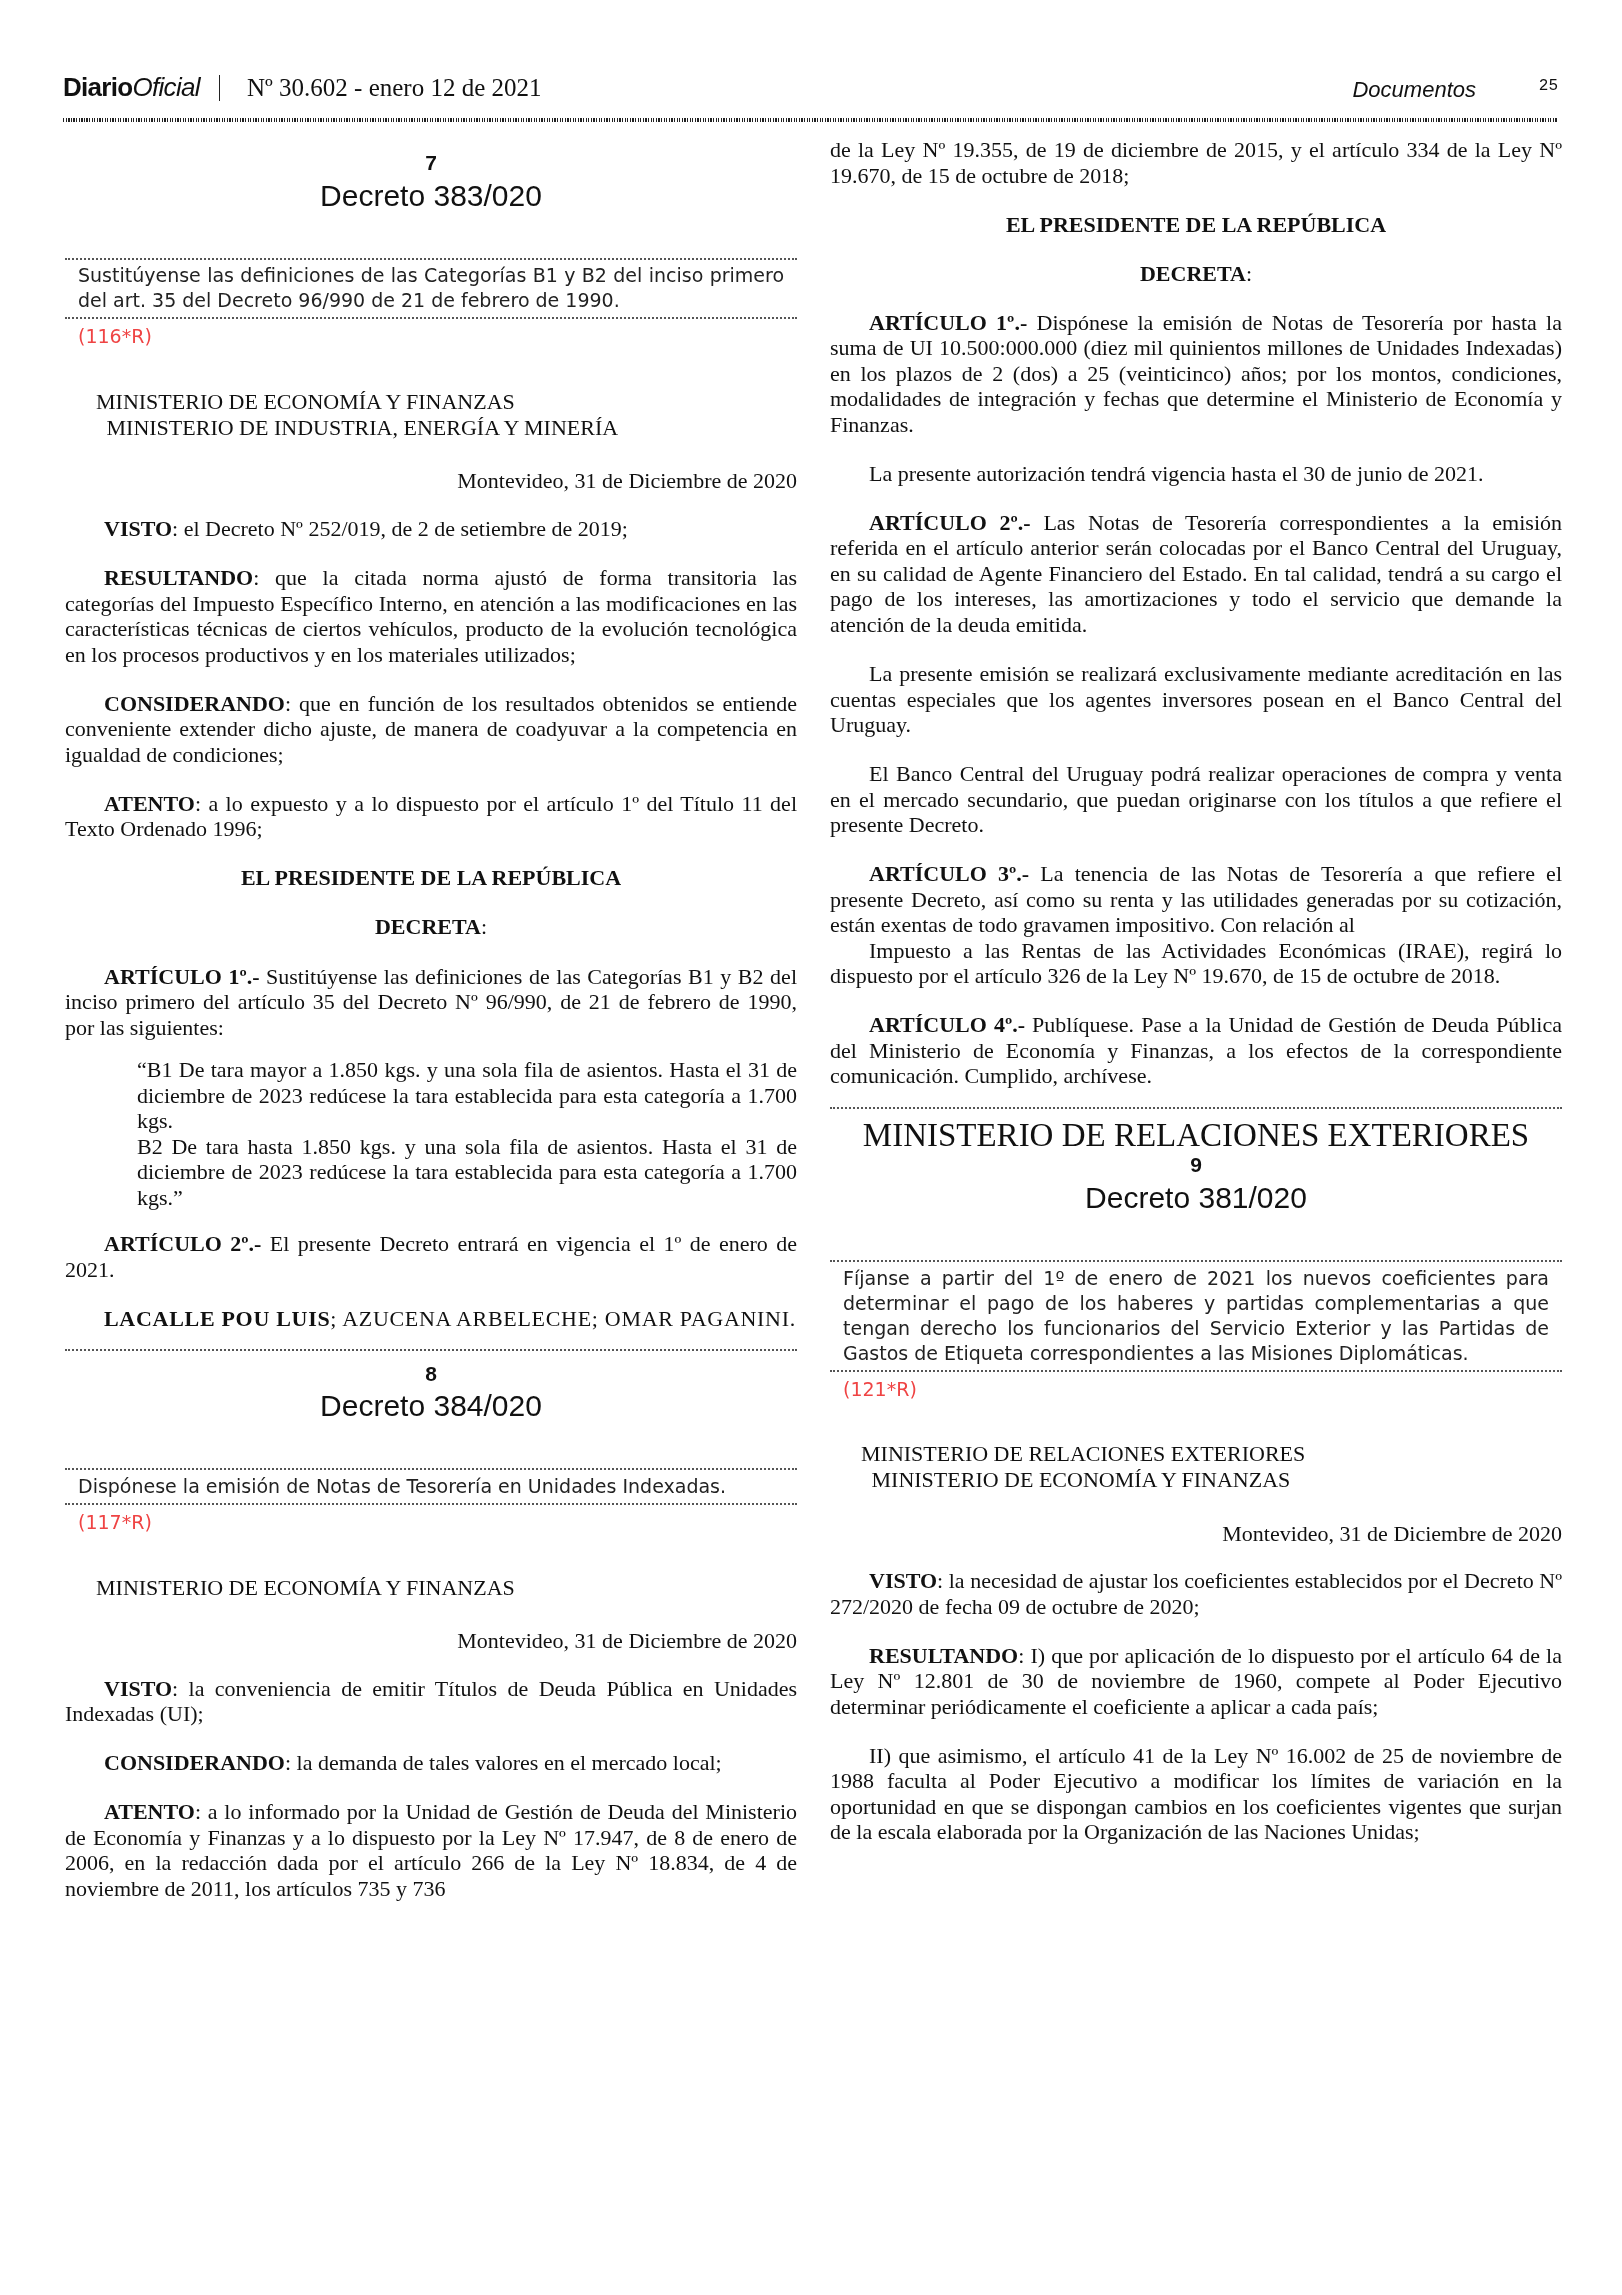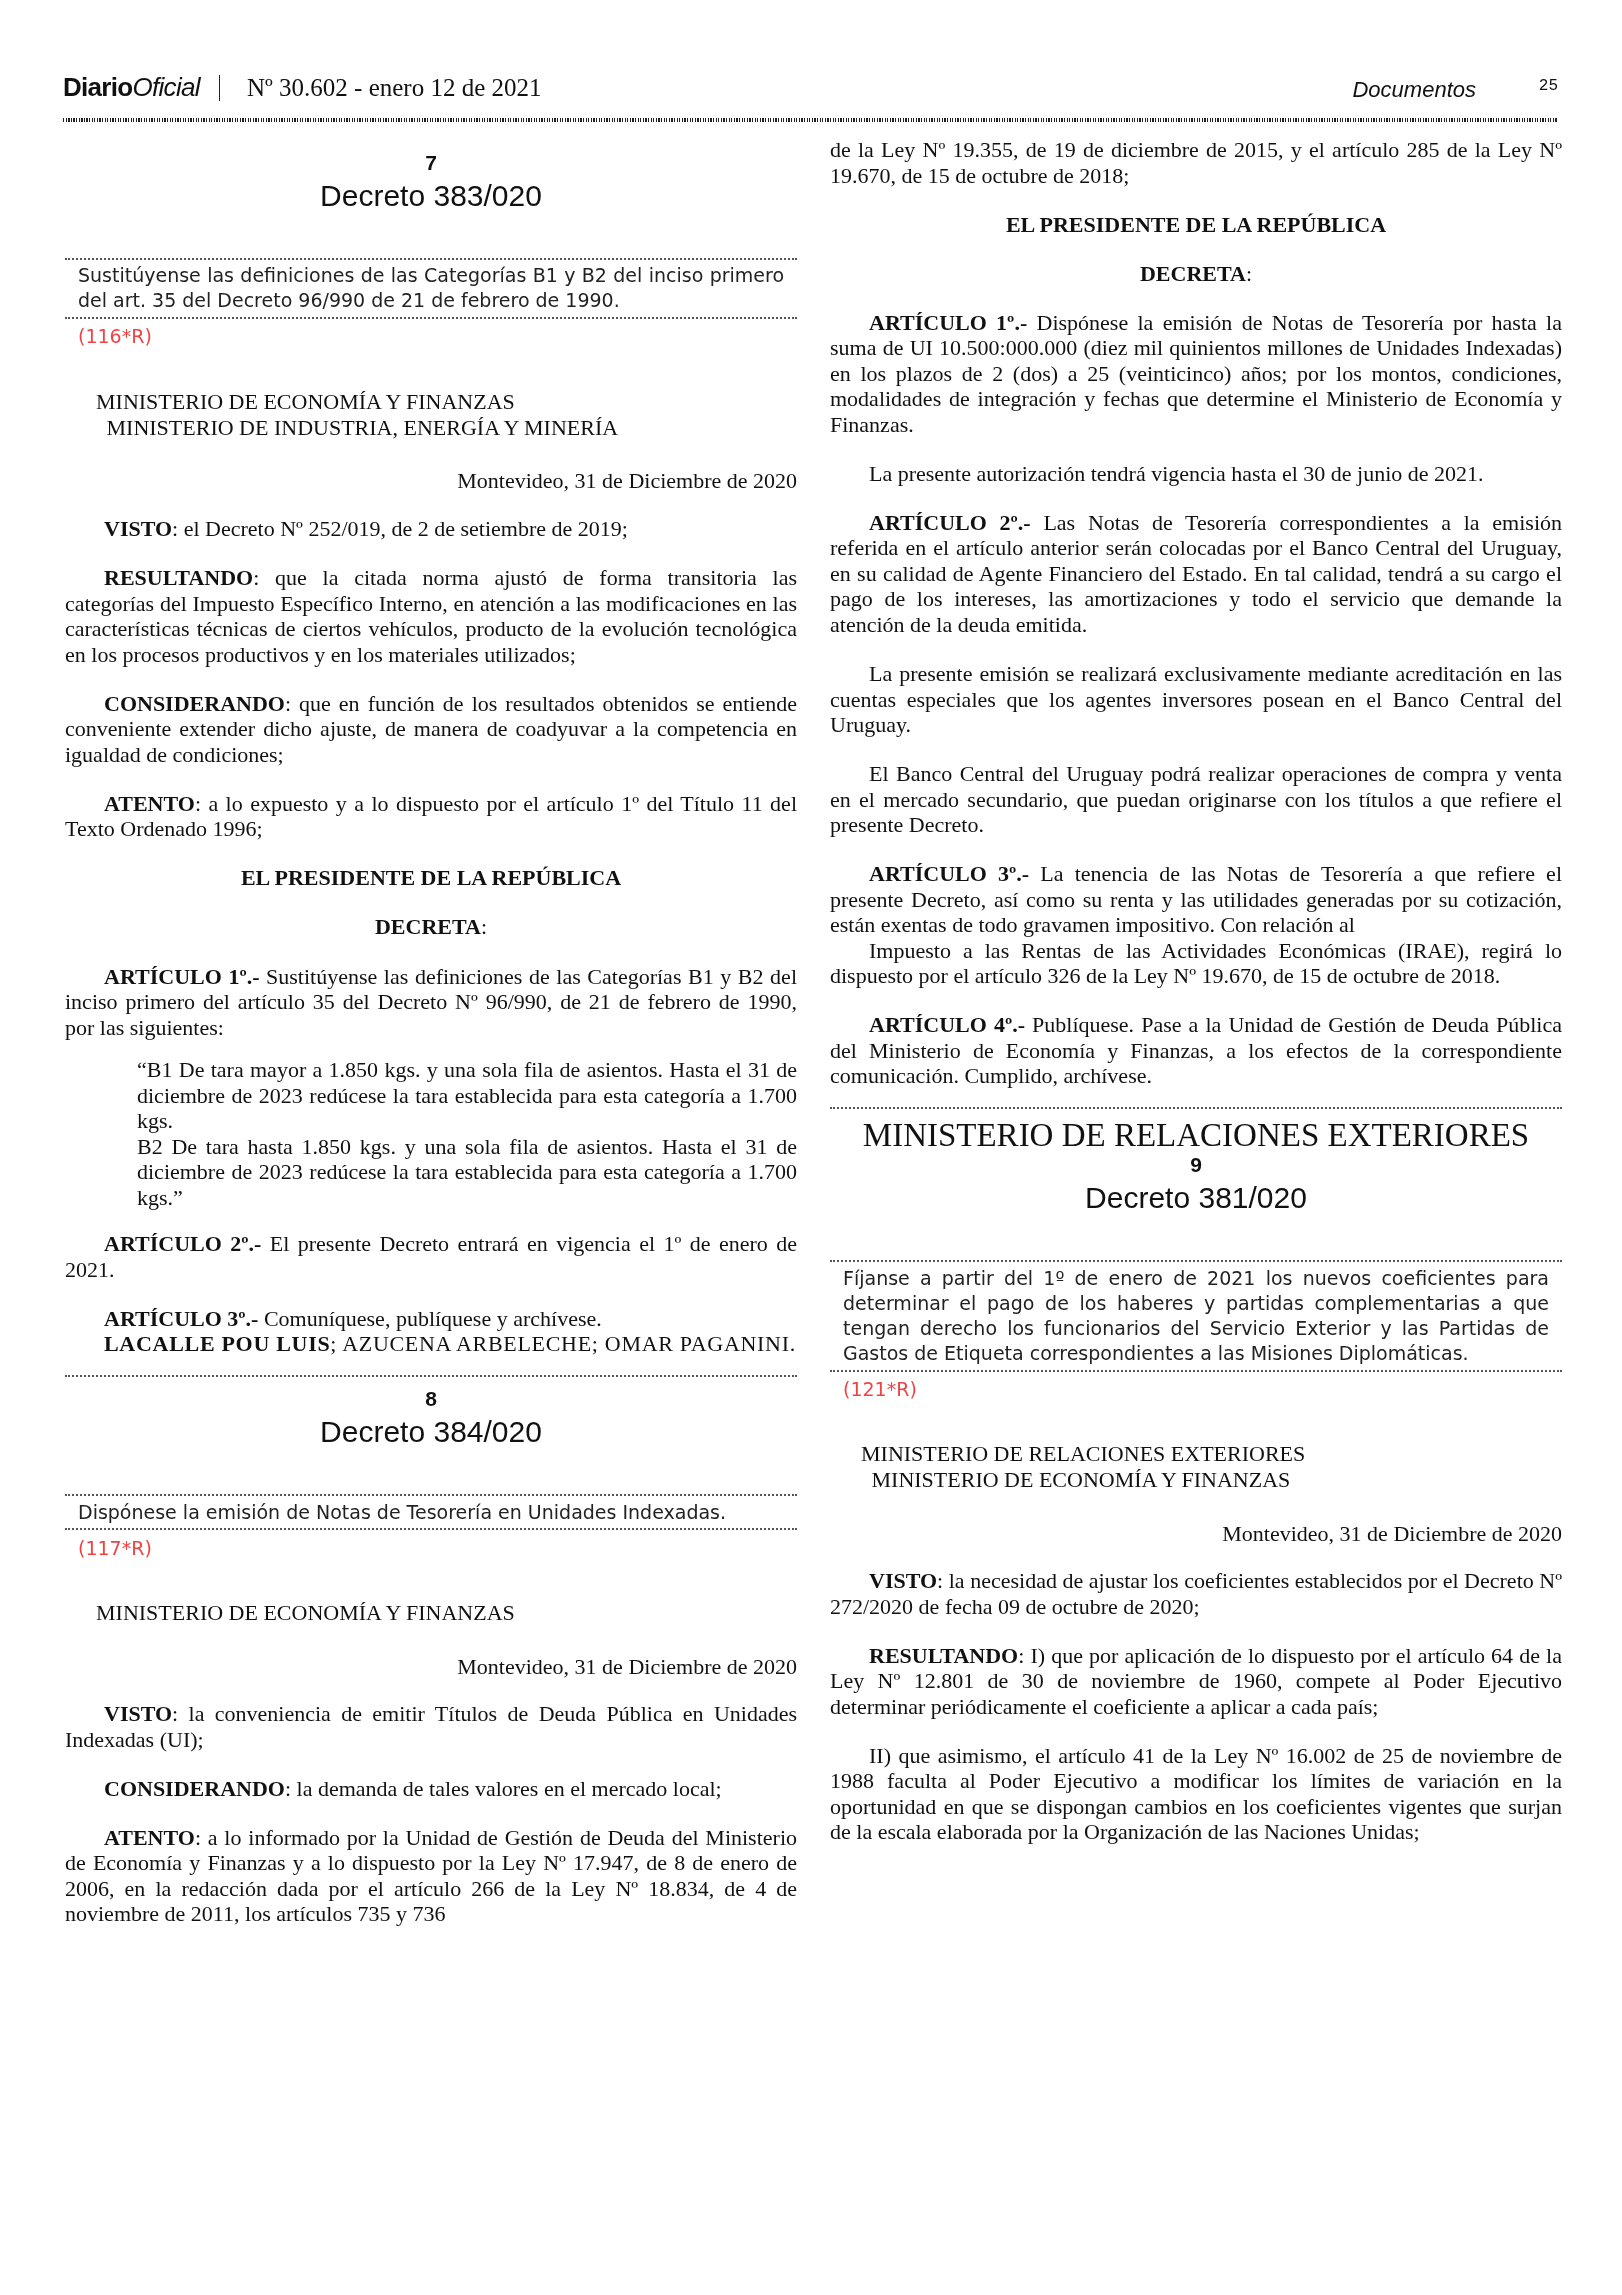--- a/index.html
+++ b/index.html
@@ -66,21 +66,20 @@
     <p><b>CONSIDERANDO</b><span>: que en función de los resultados obtenidos se entiende conveniente extender dicho ajuste, de manera de coadyuvar a la competencia en igualdad de condiciones;</span></p>
     <p><b>ATENTO</b><span>: a lo expuesto y a lo dispuesto por el artículo 1º del Título 11 del Texto Ordenado 1996;</span></p>
     <div class="center-bold">EL PRESIDENTE DE LA REPÚBLICA</div>
     <div class="center-bold"><span>DECRETA</span><span style="font-weight:400">:</span></div>
     <p style="margin-bottom:17px"><b>ARTÍCULO 1º.-</b><span> Sustitúyense las definiciones de las Categorías B1 y B2 del inciso primero del artículo 35 del Decreto Nº 96/990, de 21 de febrero de 1990, por las siguientes:</span></p>
     <div class="quote">
       <div>“B1 De tara mayor a 1.850 kgs. y una sola fila de asientos. Hasta el 31 de diciembre de 2023 redúcese la tara establecida para esta categoría a 1.700 kgs.</div>
       <div>B2 De tara hasta 1.850 kgs. y una sola fila de asientos. Hasta el 31 de diciembre de 2023 redúcese la tara establecida para esta categoría a 1.700 kgs.”</div>
     </div>
     <p><b>ARTÍCULO 2º.-</b><span> El presente Decreto entrará en vigencia el 1º de enero de 2021.</span></p>
-    <p style="margin:0"><b>ARTÍCULO 3º.-</b><span> Comuníquese, publíquese y archívese.</span></p>
     <p class="sig"><b>LACALLE POU LUIS</b><span style="letter-spacing:0.7px">; AZUCENA ARBELECHE; OMAR PAGANINI.</span></p>
   </section>
 
   <div class="sep"></div>
 
   <section>
     <div class="item-num" style="margin-top:0">8</div>
     <div class="decree-title">Decreto 384/020</div>
     <div class="dotted"></div>
     <div class="summary">Dispónese la emisión de Notas de Tesorería en Unidades Indexadas.</div>
@@ -91,21 +90,21 @@
     </div>
     <div class="date">Montevideo, 31 de Diciembre de 2020</div>
     <p><b>VISTO</b><span>: la conveniencia de emitir Títulos de Deuda Pública en Unidades Indexadas (UI);</span></p>
     <p><b>CONSIDERANDO</b><span>: la demanda de tales valores en el mercado local;</span></p>
     <p class="tail"><b>ATENTO</b><span>: a lo informado por la Unidad de Gestión de Deuda del Ministerio de Economía y Finanzas y a lo dispuesto por la Ley Nº 17.947, de 8 de enero de 2006, en la redacción dada por el artículo 266 de la Ley Nº 18.834, de 4 de noviembre de 2011, los artículos 735 y 736</span></p>
   </section>
 </div>
 
 <div class="col right">
   <section>
-    <p class="noind">de la Ley Nº 19.355, de 19 de diciembre de 2015, y el artículo 285 de la Ley Nº 19.670, de 15 de octubre de 2018;</p>
+    <p class="noind">de la Ley Nº 19.355, de 19 de diciembre de 2015, y el artículo 334 de la Ley Nº 19.670, de 15 de octubre de 2018;</p>
     <div class="center-bold">EL PRESIDENTE DE LA REPÚBLICA</div>
     <div class="center-bold"><span>DECRETA</span><span style="font-weight:400">:</span></div>
     <p><b>ARTÍCULO 1º.-</b><span> Dispónese la emisión de Notas de Tesorería por hasta la suma de UI 10.500:000.000 (diez mil quinientos millones de Unidades Indexadas) en los plazos de 2 (dos) a 25 (veinticinco) años; por los montos, condiciones, modalidades de integración y fechas que determine el Ministerio de Economía y Finanzas.</span></p>
     <p>La presente autorización tendrá vigencia hasta el 30 de junio de 2021.</p>
     <p><b>ARTÍCULO 2º.-</b><span> Las Notas de Tesorería correspondientes a la emisión referida en el artículo anterior serán colocadas por el Banco Central del Uruguay, en su calidad de Agente Financiero del Estado. En tal calidad, tendrá a su cargo el pago de los intereses, las amortizaciones y todo el servicio que demande la atención de la deuda emitida.</span></p>
     <p>La presente emisión se realizará exclusivamente mediante acreditación en las cuentas especiales que los agentes inversores posean en el Banco Central del Uruguay.</p>
     <p>El Banco Central del Uruguay podrá realizar operaciones de compra y venta en el mercado secundario, que puedan originarse con los títulos a que refiere el presente Decreto.</p>
     <p style="margin:0"><b>ARTÍCULO 3º.-</b><span> La tenencia de las Notas de Tesorería a que refiere el presente Decreto, así como su renta y las utilidades generadas por su cotización, están exentas de todo gravamen impositivo. Con relación al</span></p>
     <p>Impuesto a las Rentas de las Actividades Económicas (IRAE), regirá lo dispuesto por el artículo 326 de la Ley Nº 19.670, de 15 de octubre de 2018.</p>
     <p style="margin:0"><b>ARTÍCULO 4º.-</b><span> Publíquese. Pase a la Unidad de Gestión de Deuda Pública del Ministerio de Economía y Finanzas, a los efectos de la correspondiente comunicación. Cumplido, archívese.</span></p>

